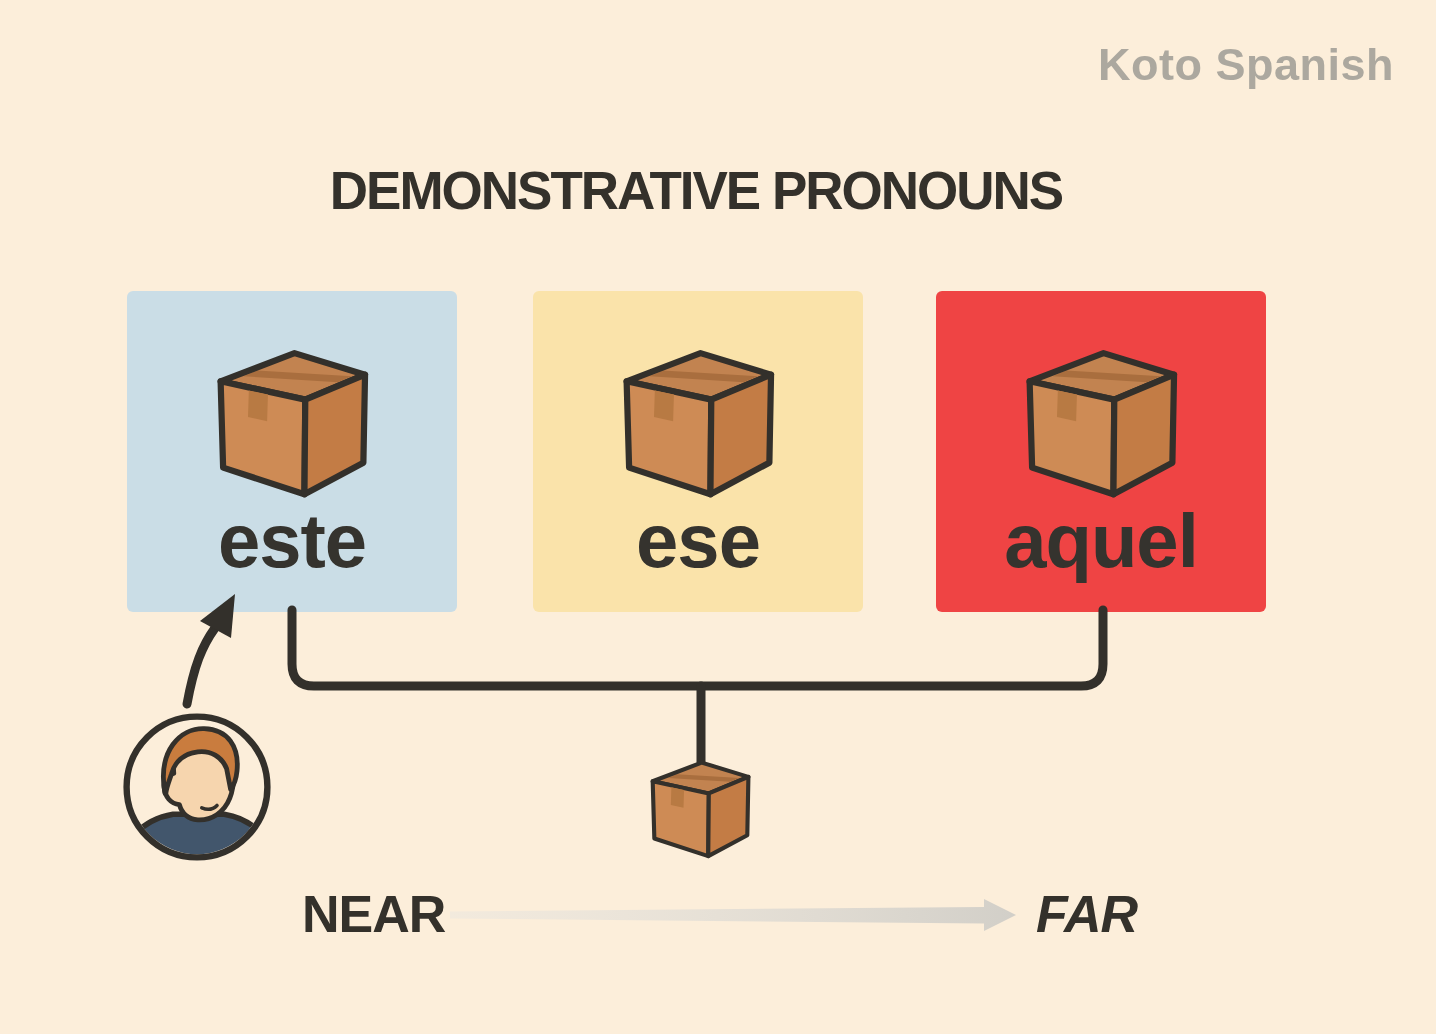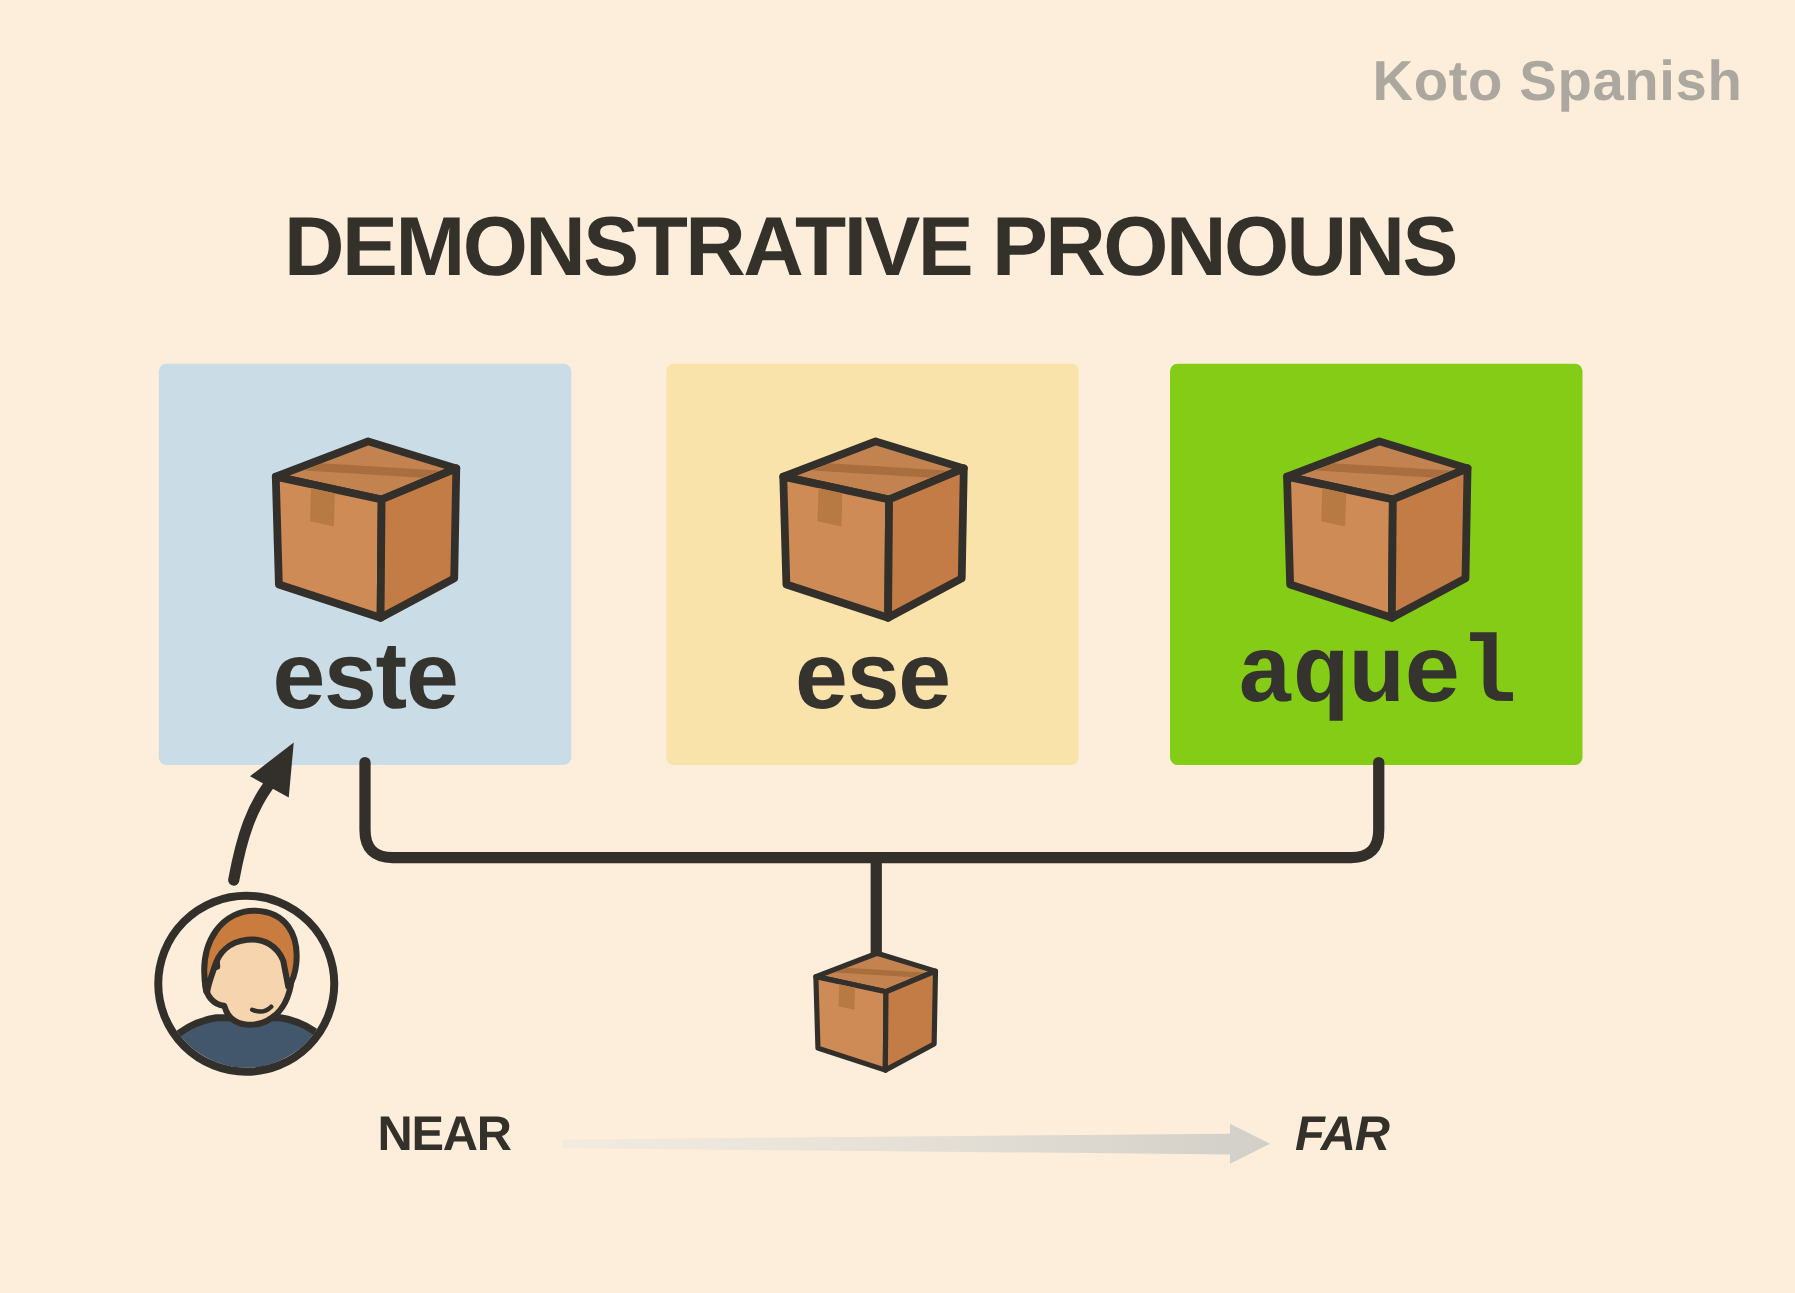--- a/index.html
+++ b/index.html
@@ -17,40 +17,40 @@
     background:var(--background);
     font-family:"Liberation Sans", sans-serif;
   }
   .brand{
     position:absolute; top:42px; right:42px;
     font-size:45px; font-weight:bold; letter-spacing:0.5px;
     color:var(--brand-text); line-height:1;
   }
   .title{
     position:absolute; top:164px; left:0; width:1392px; margin:0;
-    text-align:center; font-size:67px; font-weight:bold;
+    text-align:center; font-size:53px; font-weight:bold;
     letter-spacing:-2px; color:var(--title-text); line-height:1;
   }
   .card{
     position:absolute; top:291px; width:330px; height:321px;
     border-radius:6px; display:flex; flex-direction:column; align-items:center;
   }
   .card-este{left:127px; background:var(--card-blue);}
   .card-ese{left:533px; background:var(--card-yellow);align-items:center;}
   .card-aquel{left:936px; background:var(--card-green);}
   .box-art{margin-top:52px; width:166px; height:158px;}
   .card-label{
     margin-top:2px; font-size:76px; font-weight:bold; line-height:1;
     letter-spacing:-1px; color:var(--label-text);
   }
   .overlay{position:absolute; left:0; top:0; width:1436px; height:1034px; pointer-events:none;}
   .conn{fill:none; stroke:var(--outline); stroke-width:9; stroke-linecap:round; stroke-linejoin:round;}
   .avatar{position:absolute; left:109px; top:699px; width:176px; height:176px;}
   .axis-label{
-    position:absolute; top:888px; font-size:39px; font-weight:bold;
+    position:absolute; top:888px; font-size:52px; font-weight:bold;
     letter-spacing:-1px; color:var(--title-text); line-height:1;
   }
   .near-label{left:302px;}
   .far-label{left:1036px;font-style:italic;}
   .hidden-defs{position:absolute; width:0; height:0; overflow:hidden;}
 </style>
 </head>
 <body>
 
 <div class="canvas" style="background: rgb(252, 238, 218);">
@@ -79,21 +79,21 @@
     <div class="card-label">este</div>
   </div>
 
   <div class="card card-ese" style="background: rgb(250, 227, 170);">
     <svg class="box-art" viewBox="0 0 200 190">
         <use href="#box-symbol"></use>
       </svg>
     <div class="card-label">ese</div>
   </div>
 
-  <div class="card card-aquel" style="background: #84cc16; font-family: Liberation Mono, monospace;">
+  <div class="card card-aquel" style="background: #ef4444;">
     <svg class="box-art" viewBox="0 0 200 190">
         <use href="#box-symbol"></use>
       </svg>
     <div class="card-label">aquel</div>
   </div>
 
   <svg class="overlay" viewBox="0 0 1436 1034">
     <defs>
       <linearGradient id="fade" x1="450" y1="0" x2="1014" y2="0" gradientUnits="userSpaceOnUse">
         <stop offset="0" stop-color="var(--fade-start)" stop-opacity="0.5"></stop>

